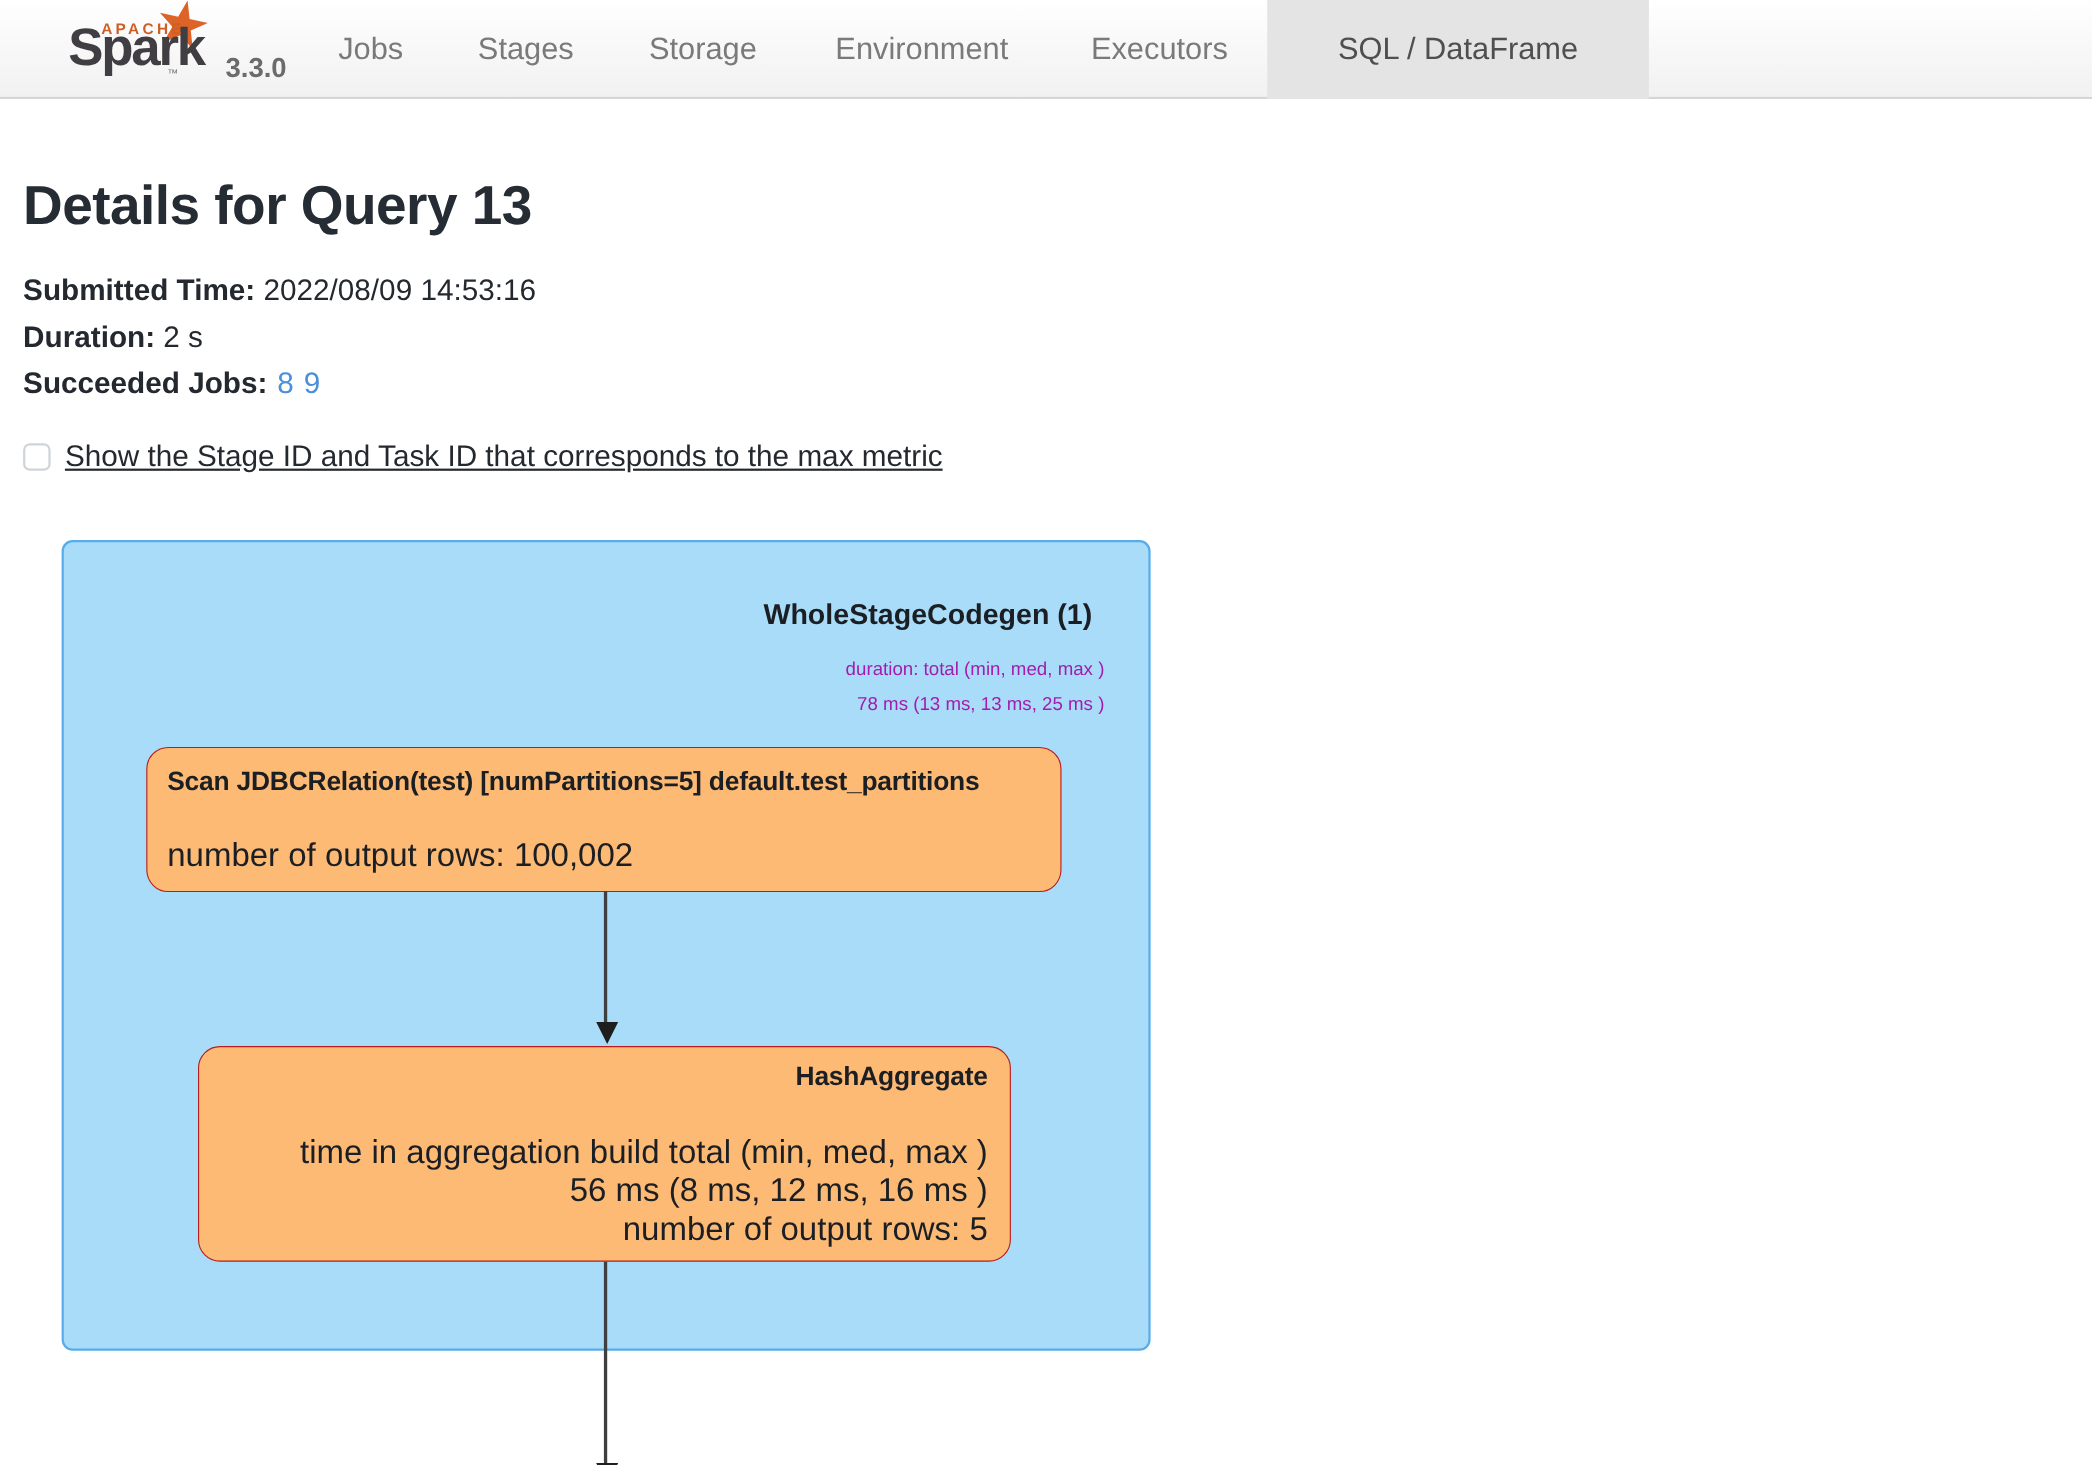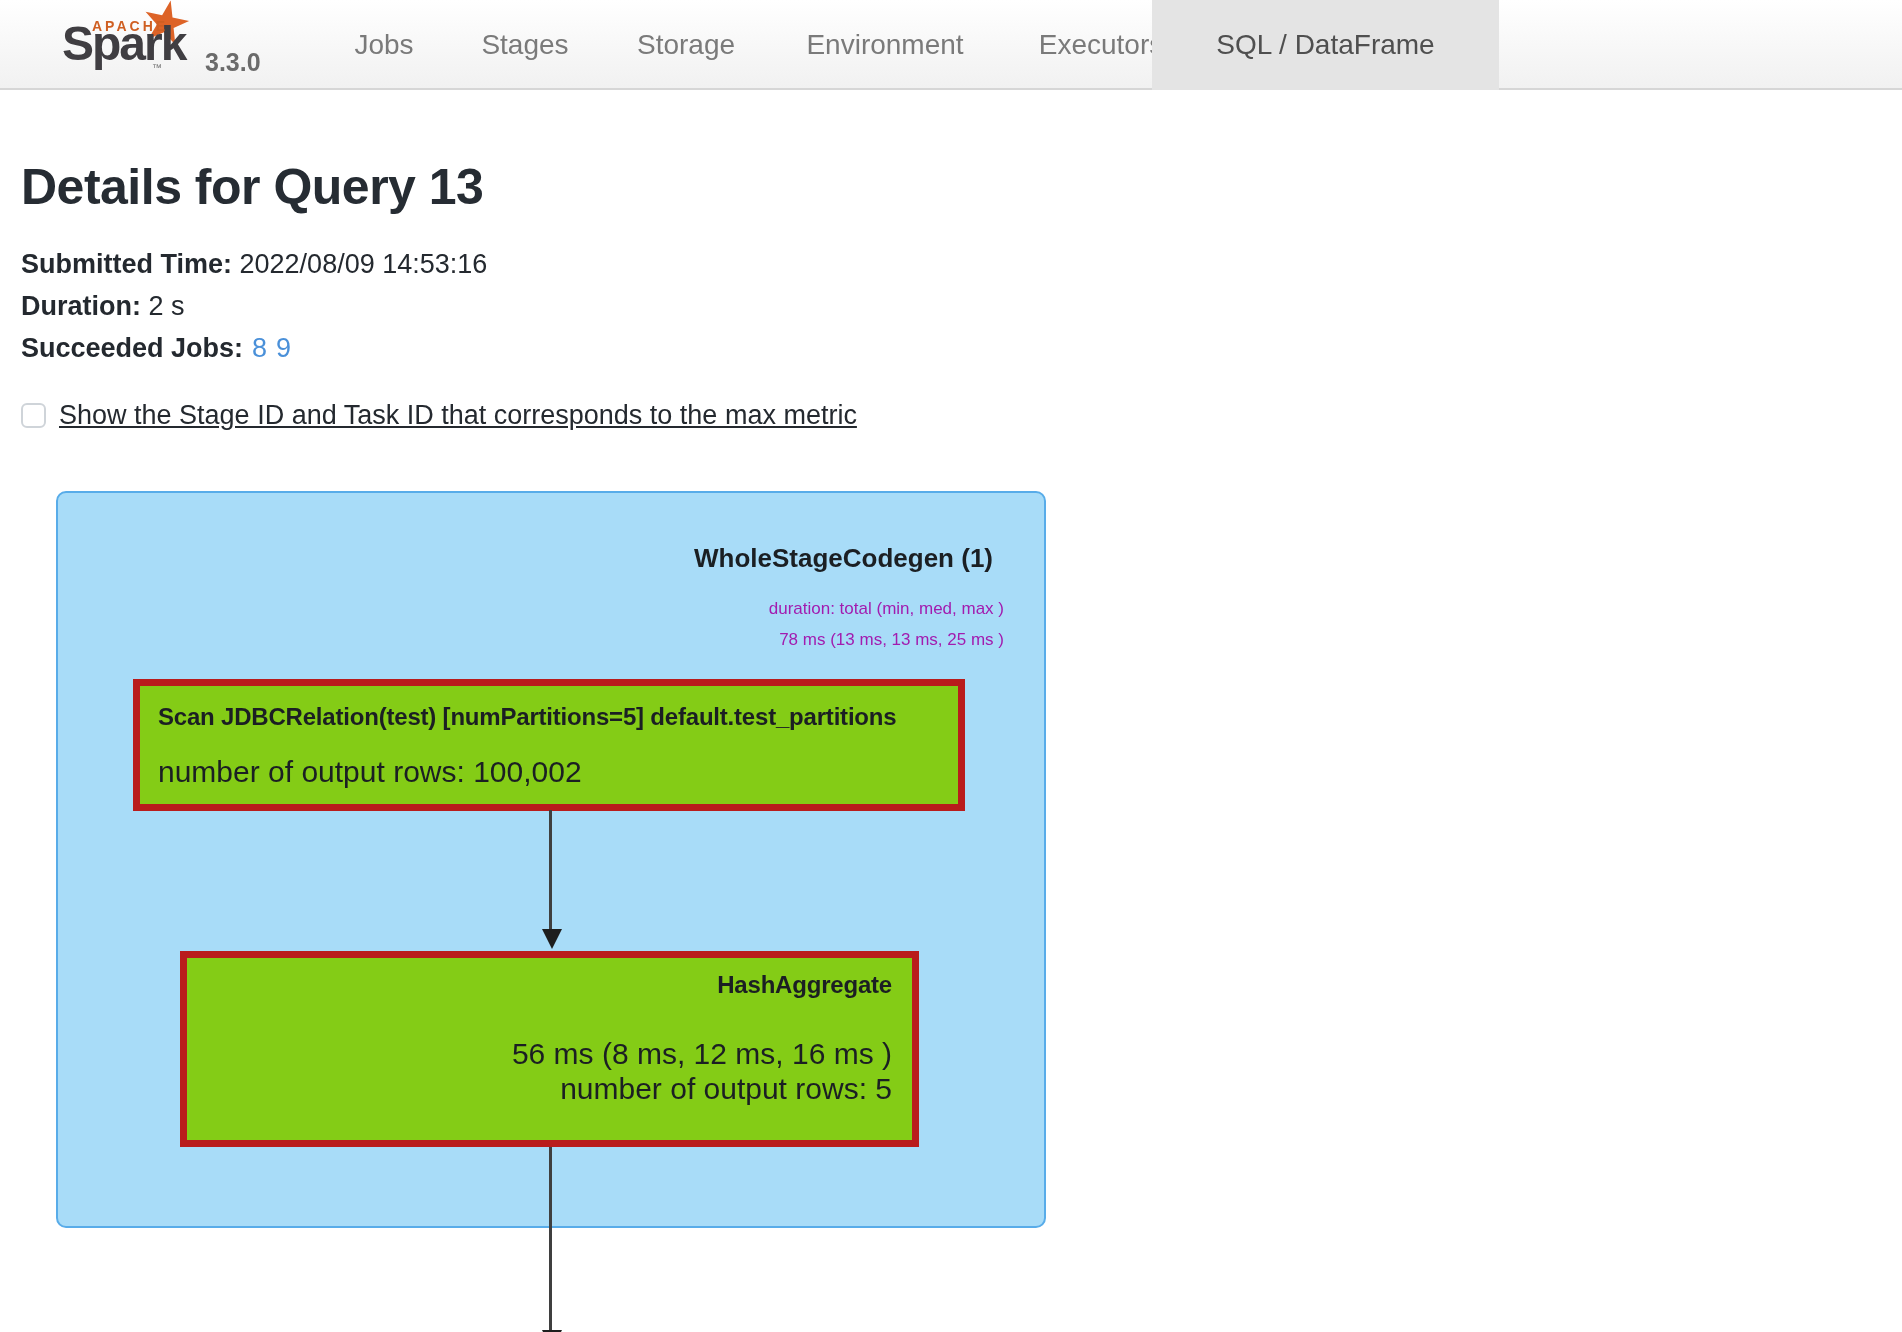--- a/index.html
+++ b/index.html
@@ -27,21 +27,21 @@
     position:absolute; left:122px; top:-14px;
     font-size:58px; color:#dd6327; transform:rotate(12deg);
   }
   .logo-version {
     position:absolute; left:187px; top:46px;
     font-size:25px; font-weight:bold; color:#6b6b6b;
   }
   .nav-item {
     position:absolute; top:0; height:90px; display:flex; align-items:center;
     transform:translateX(-50%);
-    font-size:28px; color:#7a7a7a; cursor:pointer; white-space:nowrap;margin-left:47px;
+    font-size:28px; color:#7a7a7a; cursor:pointer; white-space:nowrap;
   }
   .nav-item-active {
     position:absolute; top:0; left:1152px; width:347px; height:90px;
     display:flex; align-items:center; justify-content:center;
     background:#e4e4e4; font-size:28px; color:#4f4f4f; cursor:default; white-space:nowrap;
   }
 
   
   .page-title {
     position:absolute; left:21px; top:158px;
@@ -70,21 +70,21 @@
   .cluster-title {
     position:absolute; top:519px; right:909px;
     font-size:26px; font-weight:bold; color:#1b1f23; white-space:nowrap;
   }
   .cluster-metrics {
     position:absolute; top:569px; right:898px;
     font-size:17px; line-height:31px; color:#a21caf;
     text-align:right; white-space:nowrap;
   }
   .plan-node {
-    position:absolute; background:#84cc16; border:7px solid #b91c1c; border-radius:0;
+    position:absolute; background:#fdba74; border:1px solid #b91c1c; border-radius:20px;
     color:#1b1f23;
   }
   .node-title { font-size:24px; font-weight:bold; letter-spacing:-0.2px; white-space:nowrap; }
   .node-metrics { font-size:30px; white-space:nowrap; }
   #node-scan { left:133px; top:655px; width:832px; height:132px; padding:17px 18px 15px 18px;
     display:flex; flex-direction:column; justify-content:space-between; }
   #node-hash { left:180px; top:927px; width:739px; height:196px; padding:13px 20px;text-align:right; }
   #node-hash .node-metrics { margin-top:37px; line-height:35px; }
 
   .edge-shaft { position:absolute; width:3px; background:#3f3f3f; }
@@ -156,20 +156,21 @@
         <div>number of output rows: 100,002</div>
       </div>
     </div>
 
     <div class="edge-shaft" id="edge1-shaft"></div>
     <div class="edge-head" id="edge1-head"></div>
 
     <div class="plan-node" id="node-hash">
       <div class="node-title">HashAggregate</div>
       <div class="node-metrics">
+        <div>time in aggregation build total (min, med, max )</div>
         <div>56 ms (8 ms, 12 ms, 16 ms )</div>
         <div>number of output rows: 5</div>
       </div>
     </div>
 
     <div class="edge-shaft" id="edge2-shaft"></div>
     <div class="edge-head" id="edge2-head"></div>
 
   </div>
 </div>

